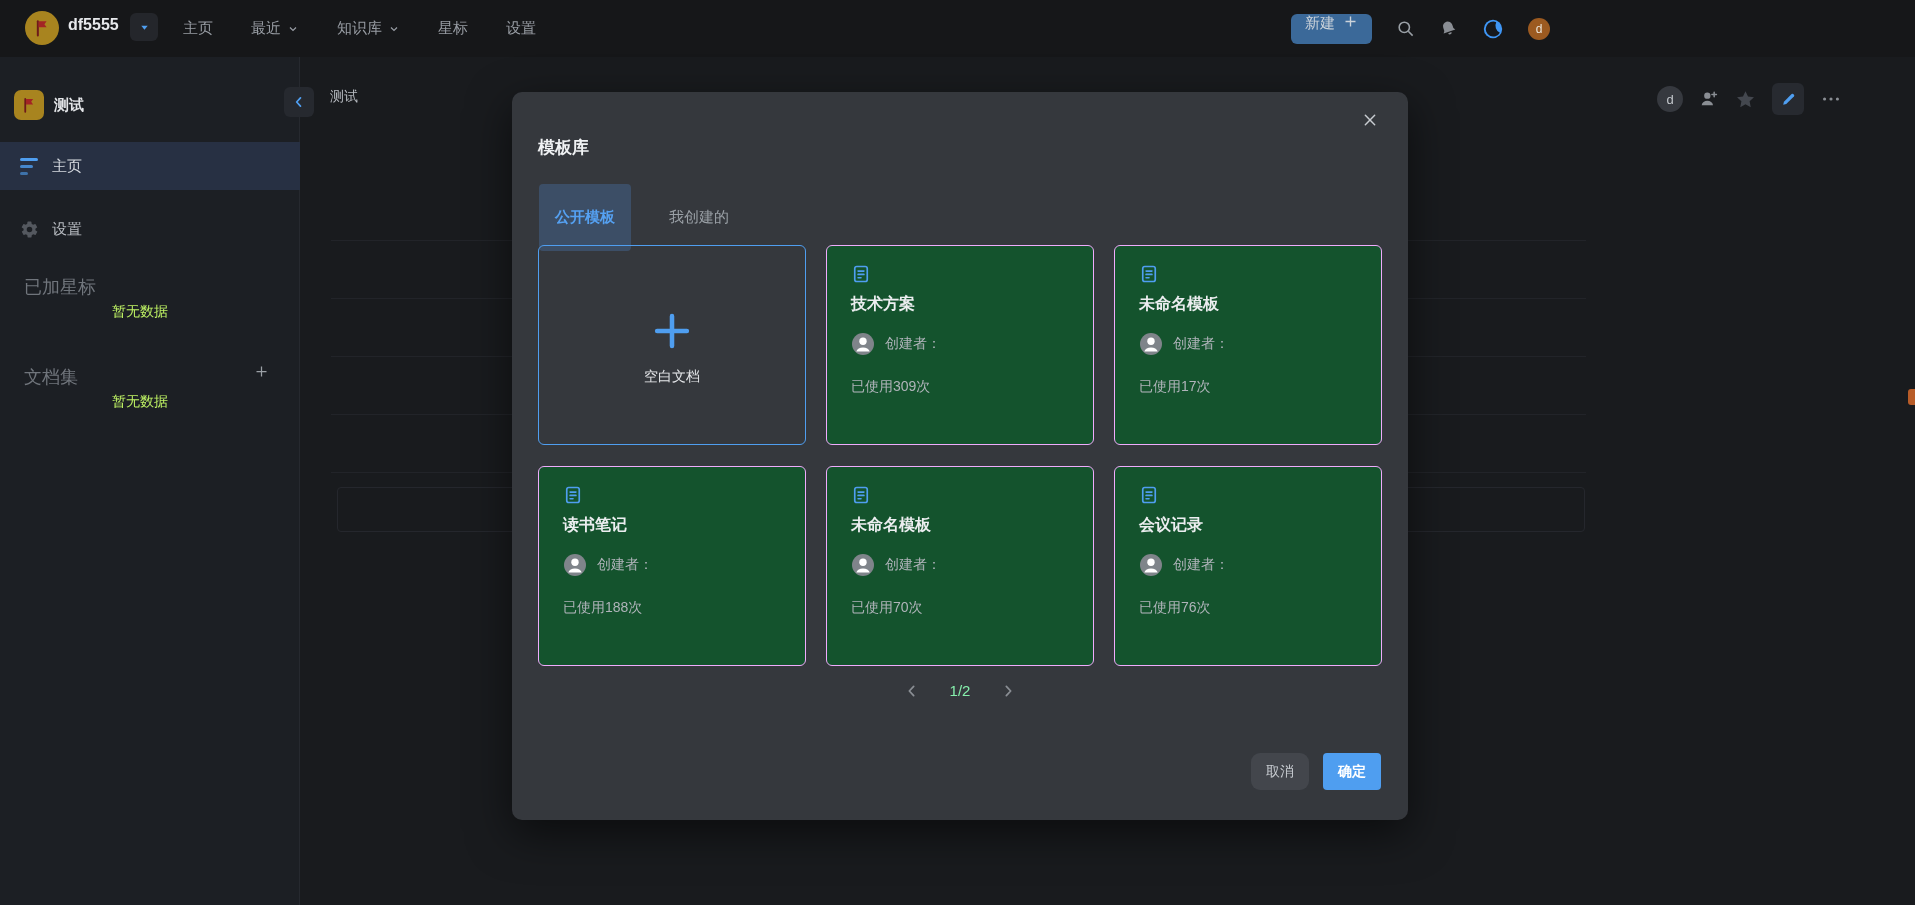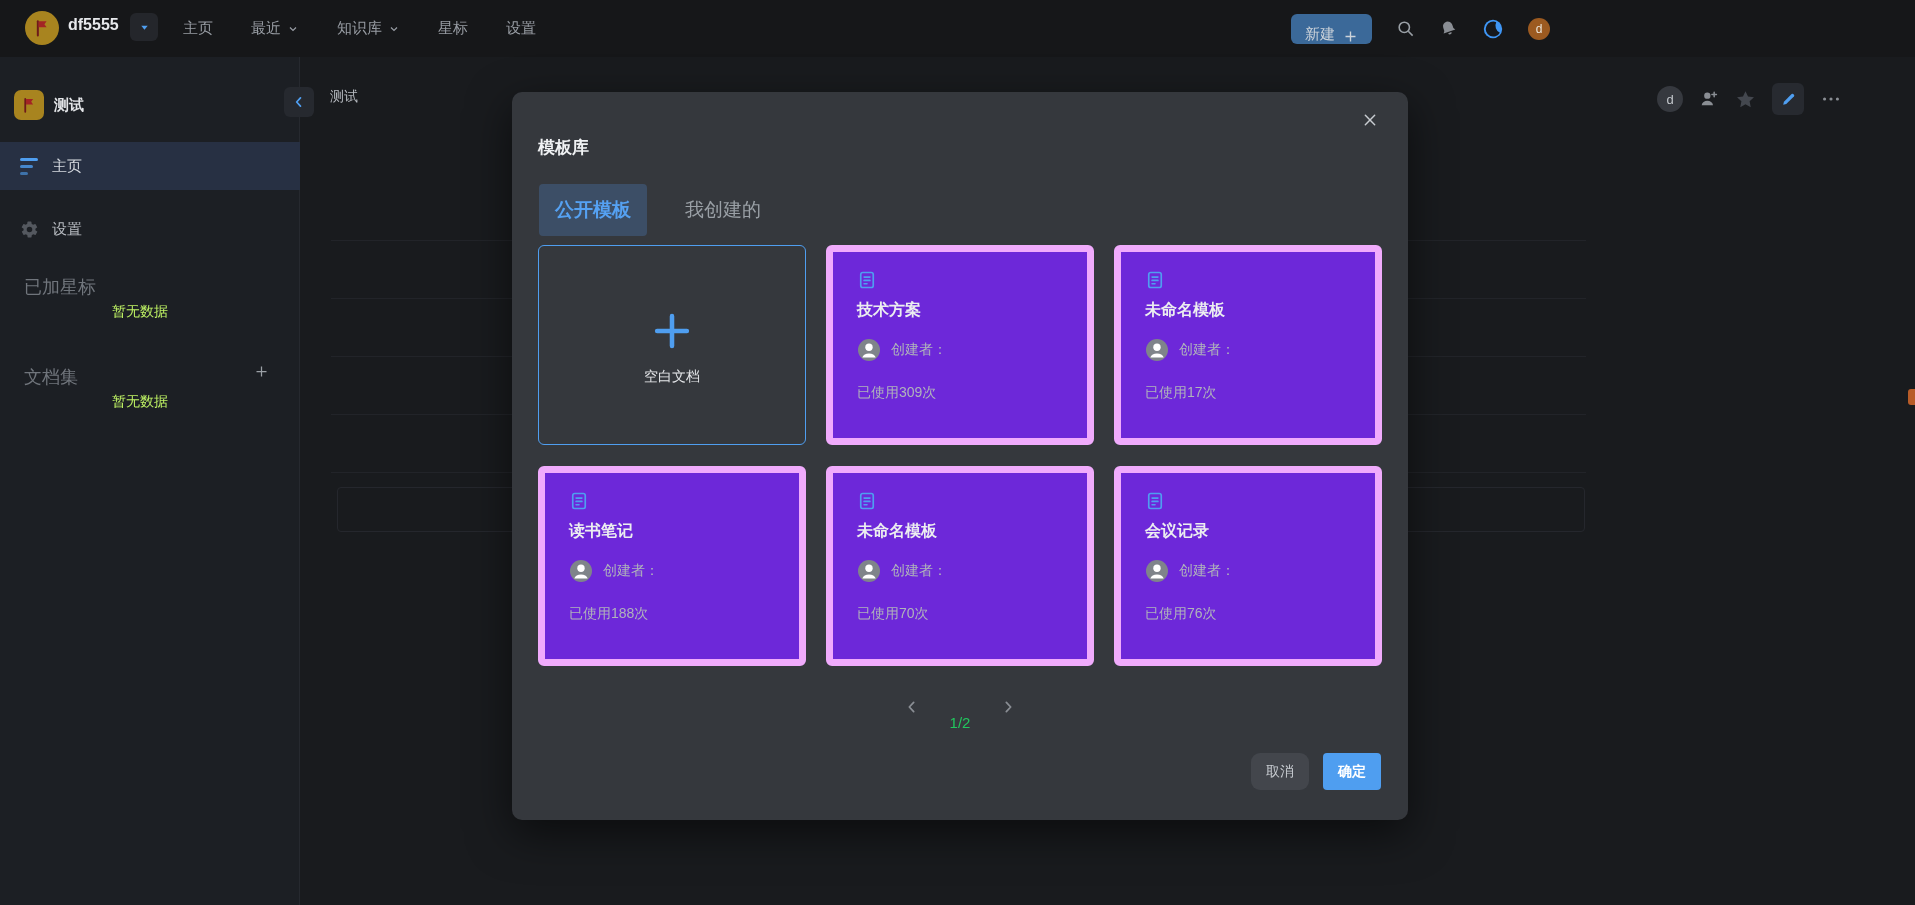--- a/index.html
+++ b/index.html
@@ -21,21 +21,21 @@
   .ws-name { position:absolute; left:68px; top:16px; color:#e7e9ec; font-size:16px; font-weight:700; }
   .dd-btn {
     position:absolute; left:130px; top:13px; width:28px; height:28px; border-radius:6px;
     background:#24262b; display:flex; align-items:center; justify-content:center;
   }
   .nav-items { position:absolute; left:183px; top:0; height:57px; display:flex; align-items:center; gap:38px; }
   .nav-item { color:#989da4; font-size:15px; display:flex; align-items:center; gap:6px; cursor:pointer; }
   .nav-right { position:absolute; left:1291px; top:0; height:57px; display:flex; align-items:center; gap:24px; }
   .new-btn {
     height:30px; padding:0 14px; border-radius:6px; background:#3b6999;
-    color:#ccd3da; font-size:15px; display:flex; align-items:flex-end; gap:8px; cursor:pointer;
+    color:#ccd3da; font-size:15px; display:flex; align-items:flex-start; gap:8px; cursor:pointer;
   }
   .icon-btn { display:flex; align-items:center; justify-content:center; cursor:pointer; }
   .avatar-sm {
     width:22px; height:22px; border-radius:50%; background:#9c5a20; color:#ece5da;
     font-size:12px; display:flex; align-items:center; justify-content:center;
   }
   
   .sidebar {
     position:absolute; left:0; top:57px; width:300px; height:848px;
     background:#1c1f24; border-right:1px solid #26292f;
@@ -73,39 +73,39 @@
   .faint-box { position:absolute; left:36px; top:430px; width:1248px; height:45px; border:1px solid #25272d; border-radius:4px; }
   .scroll-mark { position:absolute; right:0; top:389px; width:7px; height:16px; background:#b85c28; border-radius:3px 0 0 3px; z-index:20; }
   
   .modal {
     position:absolute; left:512px; top:92px; width:896px; height:728px;
     background:#35383d; border-radius:10px; box-shadow:0 14px 44px rgba(0,0,0,.55); z-index:10;
   }
   .modal-title { position:absolute; left:26px; top:44px; color:#f0f2f4; font-size:17px; font-weight:700; }
   .modal-close { position:absolute; right:26px; top:16px; width:24px; height:24px; display:flex; align-items:center; justify-content:center; cursor:pointer; }
   .tabs { position:absolute; left:27px; top:92px; display:flex; align-items:center; gap:22px; }
-  .tab { font-size:19px; color:#9aa0a6; padding:13px 16px; cursor:pointer; }
+  .tab { font-size:15px; color:#9aa0a6; padding:24px 16px; cursor:pointer; }
   .tab.active { background:#3c4e66; color:#55a1f2; font-weight:700; border-radius:4px; }
   .grid {
     position:absolute; left:26px; top:153px; width:844px;
     display:grid; grid-template-columns:repeat(3,268px); grid-auto-rows:200px; column-gap:20px; row-gap:21px;
   }
   .card {
-    position:relative; border-radius:6px; background:#6d28d9; border:7px solid #f0abfc; cursor:pointer;
+    position:relative; border-radius:6px; background:#14532d; border:1px solid #f0abfc; cursor:pointer;
   }
   .card.blank { background:transparent; border:1px solid #4f9ef0; }
   .blank-plus { position:absolute; left:50%; top:64px; transform:translateX(-50%); }
   .blank-label { position:absolute; left:0; top:122px; width:100%; text-align:center; color:#e4e6e9; font-size:14px; }
   .card-doc-icon { position:absolute; left:24px; top:18px; }
   .card-title { position:absolute; left:24px; top:48px; color:#eceef0; font-size:16px; font-weight:700; }
   .card-creator { position:absolute; left:24px; top:86px; display:flex; align-items:center; gap:10px; color:#b0b4ba; font-size:14px; }
   .card-usage { position:absolute; left:24px; top:132px; color:#b0b4ba; font-size:14px; }
   .pagination { position:absolute; left:0; top:590px; width:896px; display:flex; align-items:center; justify-content:center; gap:30px; }
   .page-arrow { display:flex; align-items:center; justify-content:center; cursor:pointer; }
-  .page-num { color:#22c55e; font-size:15px;margin-top:32px; }
+  .page-num { color:#86efac; font-size:15px; }
   .modal-footer { position:absolute; right:27px; top:661px; display:flex; align-items:center; gap:14px; }
   .btn { height:37px; padding:0 15px; border-radius:4px; font-size:14px; display:flex; align-items:center; justify-content:center; cursor:pointer; }
   .btn-cancel { background:#43464c; color:#c8ccd1;border-radius:9px; }
   .btn-confirm { background:#4f9ef0; color:#ffffff; font-weight:700; }
   svg { display:block; }
 </style>
 </head>
 <body>
 
 <div class="stage">

